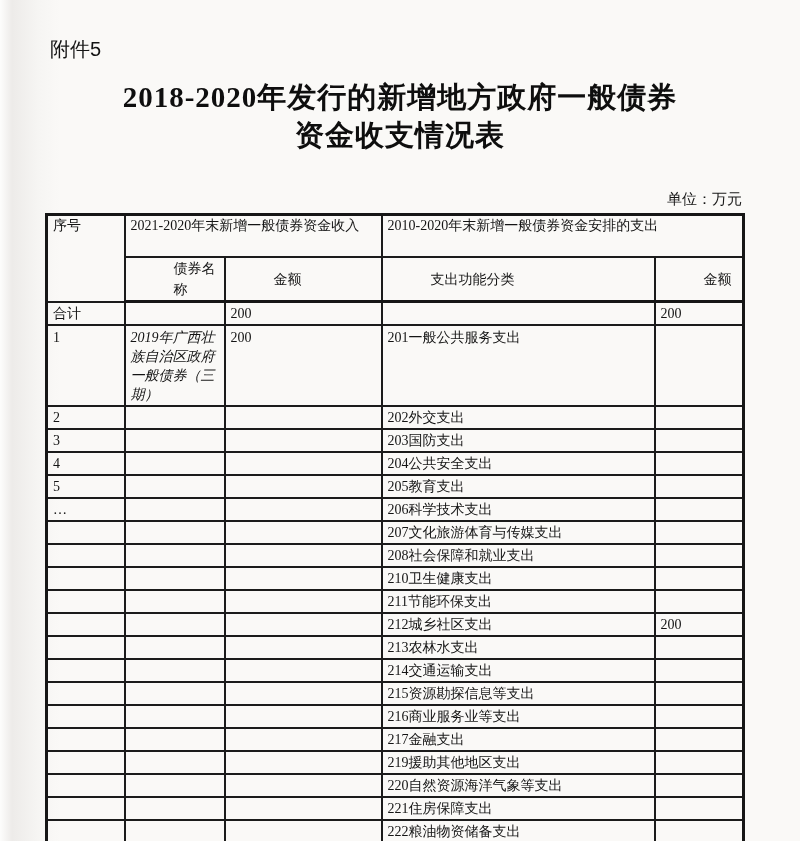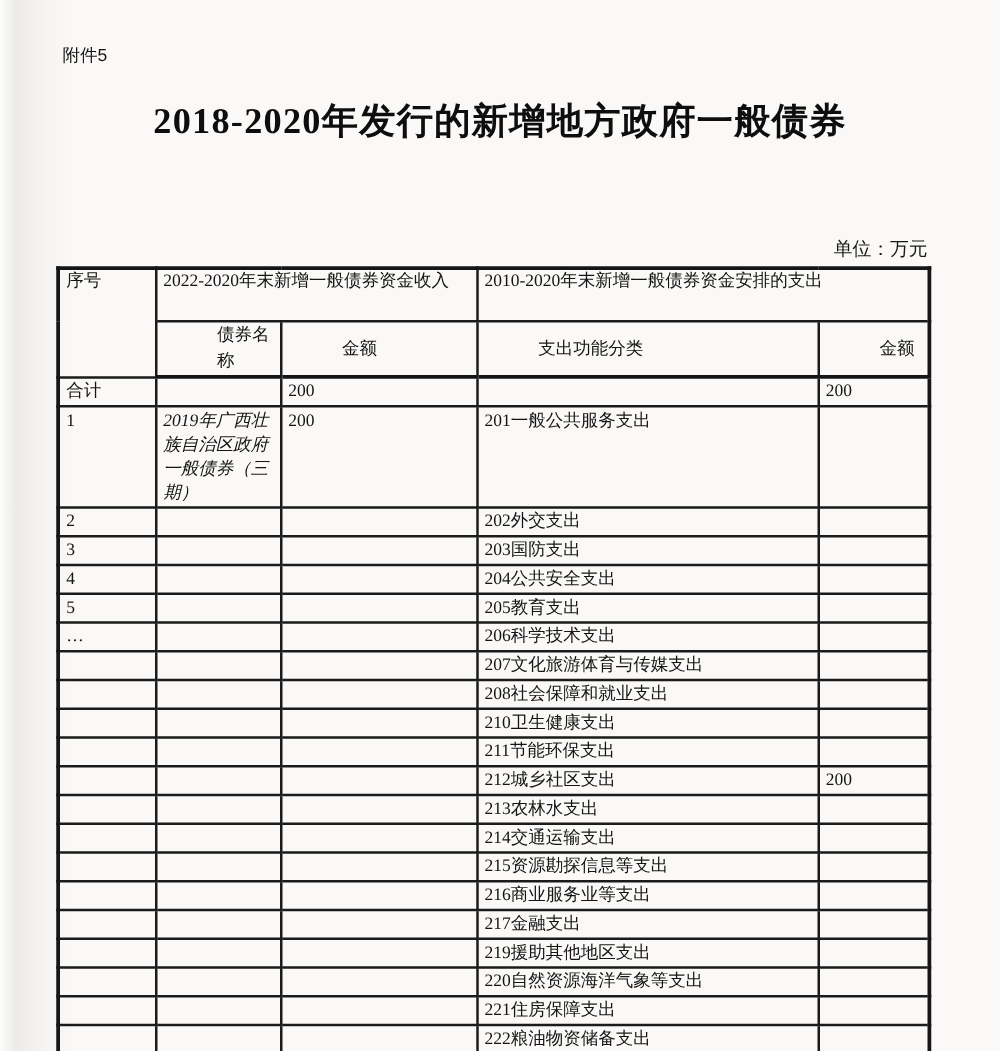--- a/index.html
+++ b/index.html
@@ -9,21 +9,21 @@
     color:#1c1c1c;
     background:#f9f8f6;
   }
   .page {
     position:relative; width:800px; height:841px; overflow:hidden;
     background:linear-gradient(90deg,#fdfdfc 0px,#edebe9 12px,#f6f5f3 38px,#faf9f7 60px,#faf9f7 100%);
   }
   .attachment {
     position:absolute; left:50px; top:36px;
     font-family:"Liberation Sans","DejaVu Sans",sans-serif;
-    font-size:14px; color:#141414;
+    font-size:20px; color:#141414;
   }
   .title {
     position:absolute; left:0; top:78px; width:100%; margin:0;
     text-align:center; font-size:29px; font-weight:bold;
     line-height:38px; letter-spacing:1px; color:#0e0e0e;
   }
   .unit-note {
     position:absolute; top:190px; right:58px;
     font-size:15px; color:#161616;text-align:right;
   }
@@ -48,35 +48,35 @@
   tr.subhead td { height:21px; border-bottom:3px solid #161616;padding-left:48px; }
   tr.total td { height:21px;border-radius:11px; }
   tr.tall td { height:77px; vertical-align:top; line-height:19px; padding-top:2px; }
   td.bond { text-align:justify;font-style:italic; }
 </style>
 </head>
 <body>
 
 <div class="page">
   <div class="attachment">附件5</div>
-  <h1 class="title"><span>2018-2020年发行的新增地方政府一般债券</span><br></h1>
+  <h1 class="title"><span>2018-2020年发行的新增地方政府一般债券</span><br><span>资金收支情况表</span></h1>
   <div class="unit-note">单位：万元</div>
 
   <table class="doc">
     <colgroup>
       <col style="width:78px">
       <col style="width:100px">
       <col style="width:157px">
       <col style="width:273px">
       <col style="width:89px">
     </colgroup>
     <tbody>
       <tr class="ghead">
         <td rowspan="2">序号</td>
-        <td colspan="2">2022-2020年末新增一般债券资金收入</td>
+        <td colspan="2">2021-2020年末新增一般债券资金收入</td>
         <td colspan="2">2010-2020年末新增一般债券资金安排的支出</td>
       </tr>
       <tr class="subhead">
         <td>债券名称</td>
         <td>金额</td>
         <td>支出功能分类</td>
         <td>金额</td>
       </tr>
       <tr class="total">
         <td>合计</td>

